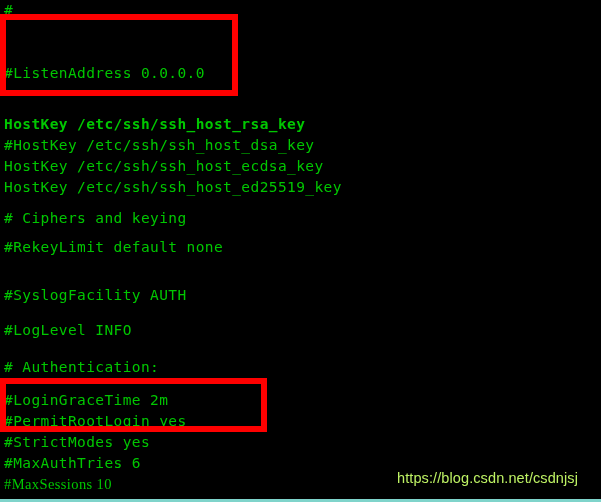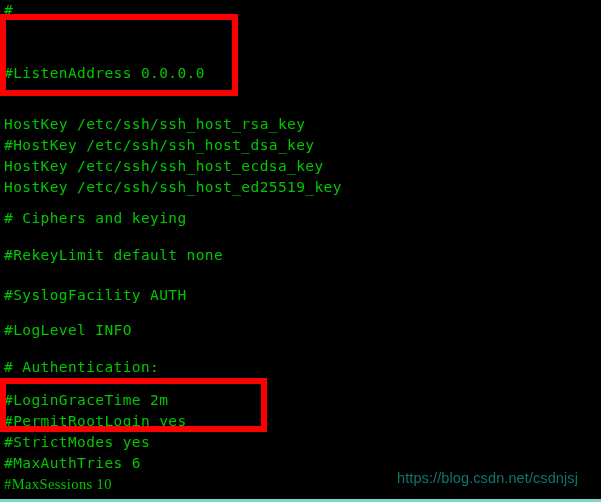--- a/index.html
+++ b/index.html
@@ -37,21 +37,21 @@
   }
   .highlight-box {
     position: absolute;
     border: 6px solid #fe0000;
     box-sizing: border-box;
     background: transparent;
     pointer-events: none;
   }
   #watermark {
     position: absolute;
-    color: #0f766e;
+    color: #bef264;
     font-family: "Liberation Sans", "DejaVu Sans", sans-serif;
     font-size: 14.5px;
     white-space: nowrap;
     letter-spacing: 0.1px;
   }
   #bottom-rule {
     position: absolute;
     left: 0;
     width: 601px;
     height: 3px;
@@ -60,26 +60,26 @@
 </style>
 </head>
 <body>
 
 <div id="screen">
 
   <div id="terminal">
 
   <div class="line" style="top: 0px;">#</div>
       <div class="line" style="top: 63px;">#ListenAddress 0.0.0.0</div>
-      <div class="line" style="top: 114px;">HostKey /etc/ssh/ssh_host_rsa_key</div>
+      <div class="line" style="top: 114px; font-weight: bold;">HostKey /etc/ssh/ssh_host_rsa_key</div>
       <div class="line" style="top: 156px;">HostKey /etc/ssh/ssh_host_ecdsa_key</div>
       <div class="line" style="top: 135px;">#HostKey /etc/ssh/ssh_host_dsa_key</div>
       <div class="line" style="top: 177px;">HostKey /etc/ssh/ssh_host_ed25519_key</div>
       <div class="line" style="top: 208px;"># Ciphers and keying</div>
-      <div class="line" style="top: 245px;">#RekeyLimit default none</div>
+      <div class="line" style="top: 237px;">#RekeyLimit default none</div>
       <div class="line" style="top: 285px;">#SyslogFacility AUTH</div>
       <div class="line" style="top: 320px;">#LogLevel INFO</div>
       <div class="line" style="top: 357px;"># Authentication:</div>
       <div class="line" style="top: 390px;">#LoginGraceTime 2m</div>
       <div class="line" style="top: 411px;">#PermitRootLogin yes</div>
       <div class="line" style="top: 432px;">#StrictModes yes</div>
       <div class="line" style="top: 453px;">#MaxAuthTries 6</div>
       <div class="line" style="top: 474px; font-family: Liberation Serif, serif;">#MaxSessions 10</div>
     </div>
 

